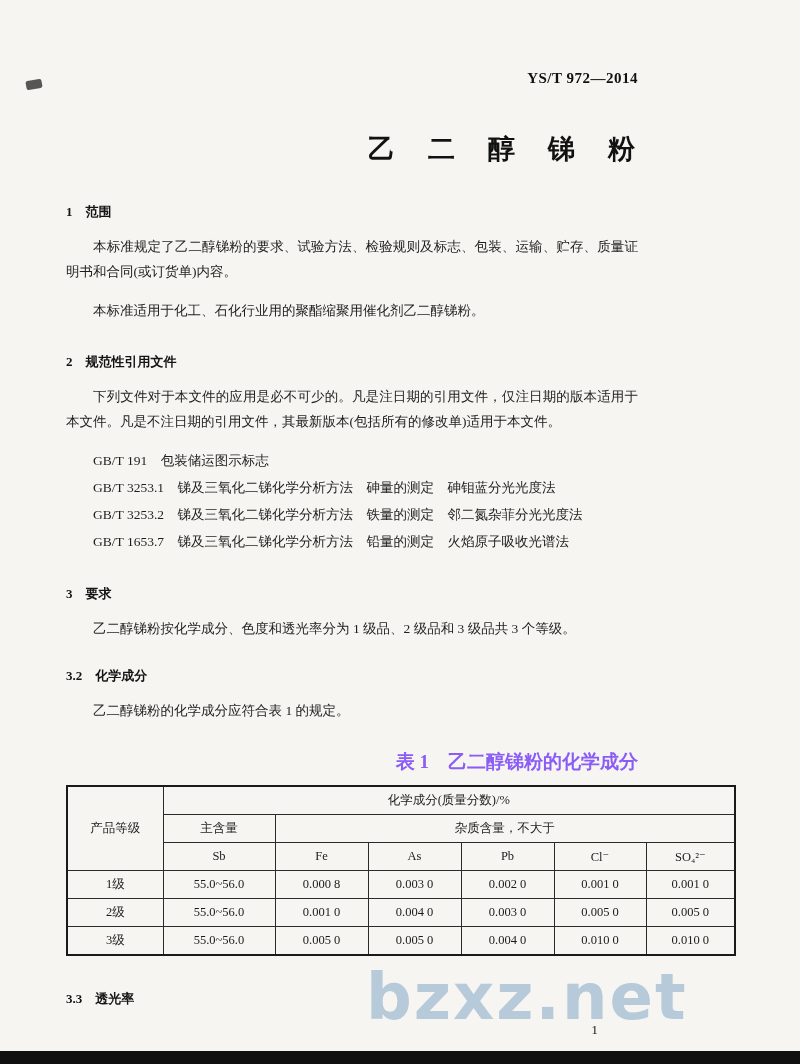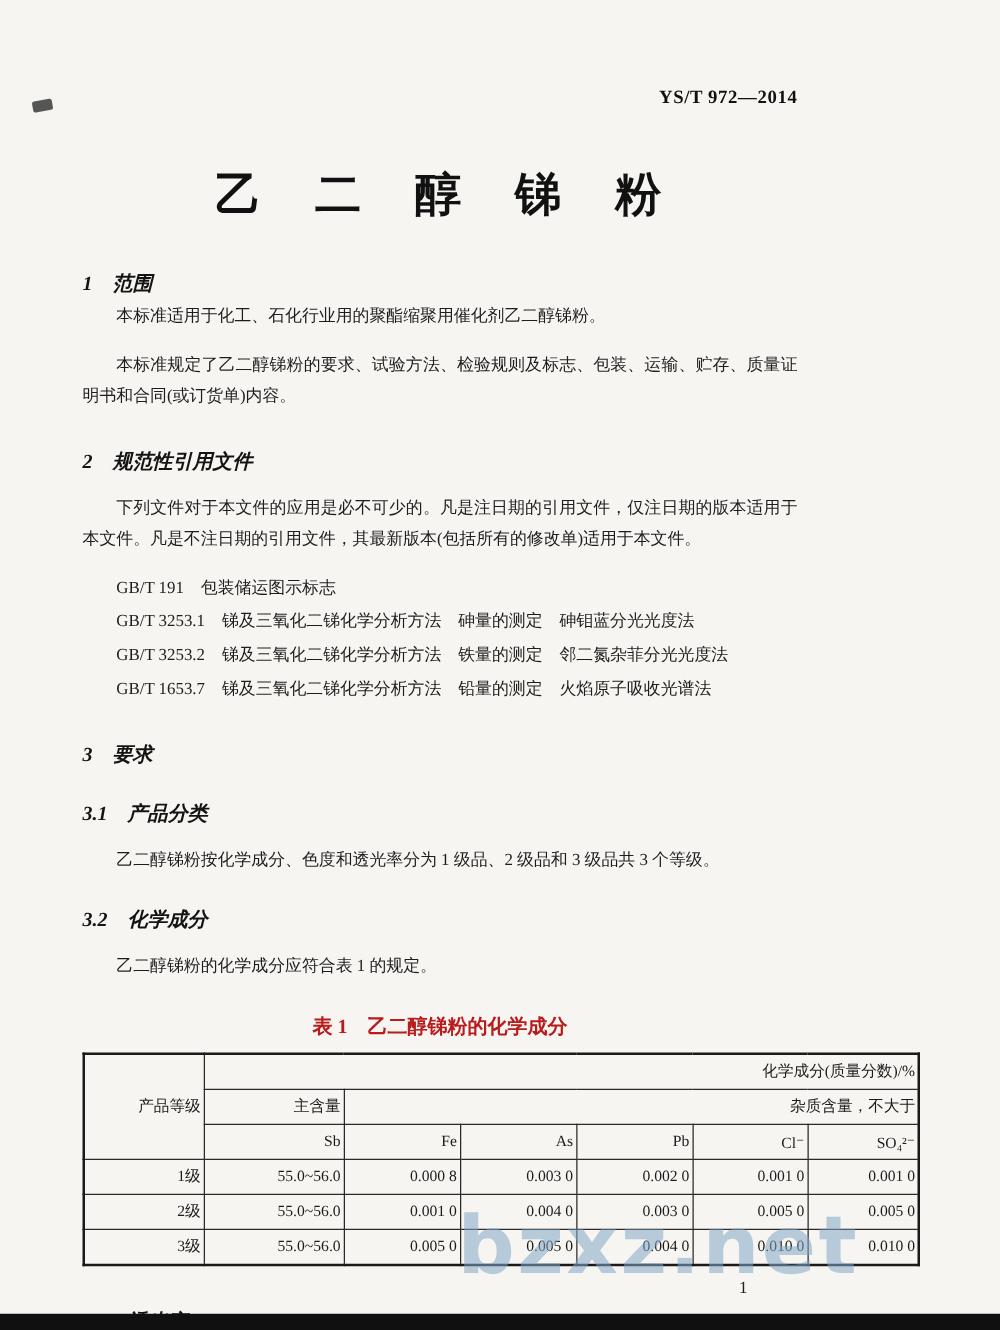--- a/index.html
+++ b/index.html
@@ -20,72 +20,71 @@
     height: 1064px;
   }
   .doc-number {
     text-align: right;
     font-weight: bold;
     font-size: 15px;
     letter-spacing: 0.5px;
     color: #111;
   }
   .doc-title {
-    text-align: center;
-    font-size: 37px;
+    text-align: right;
+    font-size: 27px;
     font-weight: bold;
     letter-spacing: 3px;
     margin-top: 44px;
     color: #111;
   }
   .section-heading {
-    font-size: 16px;
+    font-size: 13px;
     font-weight: bold;
     margin-top: 30px;
     color: #141414;
-    font-style: italic;
   }
   .section-heading.tight { margin-top: 26px; }
   .body-par {
     font-size: 13.5px;
     line-height: 25px;
     margin-top: 13px;
     text-indent: 2em;
     text-align: justify;
     color: #1d1d1d;
   }
   .body-par.follow { margin-top: 2px; }
   .refs {
     font-size: 13.5px;
     line-height: 27px;
     margin-top: 4px;
     padding-left: 2em;
     color: #1d1d1d;
   }
   .table-caption {
-    text-align: center;
-    font-weight: bold;
-    font-size: 16px;
+    text-align: right;
+    font-weight: bold;
+    font-size: 19px;
     margin-top: 26px;
     margin-bottom: 10px;
-    color: #b91c1c;
+    color: #8b5cf6;
   }
   table.chem {
     border-collapse: collapse;
     width: 100%;
     table-layout: fixed;
     font-size: 12.5px;
     border: 2px solid #1a1a1a;
     background: transparent;
   }
   table.chem td {
     border: 1px solid #2a2a2a;
-    text-align: right;
+    text-align: center;
     vertical-align: middle;
-    padding: 4px 2px;
+    padding: 4px 12px;
     height: 19px;
     color: #1b1b1b;
   }
   table.chem td.hdr { font-weight: normal; }
   .watermark {
     position: absolute;
     left: 366px;
     top: 960px;
     font-family: "DejaVu Sans", sans-serif;
     font-size: 64px;
@@ -126,35 +125,34 @@
 
 <div class="page">
 
   <div class="scan-mark"></div>
 
   <div class="doc-number">YS/T 972—2014</div>
 
   <div class="doc-title">乙　二　醇　锑　粉</div>
 
   <div class="section-heading" style="margin-top:36px">1　范围</div>
+  <p class="body-par">本标准规定了乙二醇锑粉的要求、试验方法、检验规则及标志、包装、运输、贮存、质量证明书和合同(或订货单)内容。</p>
   <p class="body-par follow">本标准适用于化工、石化行业用的聚酯缩聚用催化剂乙二醇锑粉。</p>
-  <p class="body-par">本标准规定了乙二醇锑粉的要求、试验方法、检验规则及标志、包装、运输、贮存、质量证明书和合同(或订货单)内容。</p>
 
   <div class="section-heading">2　规范性引用文件</div>
   <p class="body-par">下列文件对于本文件的应用是必不可少的。凡是注日期的引用文件，仅注日期的版本适用于本文件。凡是不注日期的引用文件，其最新版本(包括所有的修改单)适用于本文件。</p>
   <div class="refs">
     <div>GB/T 191　包装储运图示标志</div>
     <div>GB/T 3253.1　锑及三氧化二锑化学分析方法　砷量的测定　砷钼蓝分光光度法</div>
     <div>GB/T 3253.2　锑及三氧化二锑化学分析方法　铁量的测定　邻二氮杂菲分光光度法</div>
     <div>GB/T 1653.7　锑及三氧化二锑化学分析方法　铅量的测定　火焰原子吸收光谱法</div>
   </div>
 
   <div class="section-heading">3　要求</div>
 
-  <div class="section-heading tight">3.1　产品分类</div>
   <p class="body-par">乙二醇锑粉按化学成分、色度和透光率分为 1 级品、2 级品和 3 级品共 3 个等级。</p>
 
   <div class="section-heading tight">3.2　化学成分</div>
   <p class="body-par">乙二醇锑粉的化学成分应符合表 1 的规定。</p>
 
   <div class="table-caption">表 1　乙二醇锑粉的化学成分</div>
 
   <table class="chem">
     <colgroup>
       <col style="width:96px">

